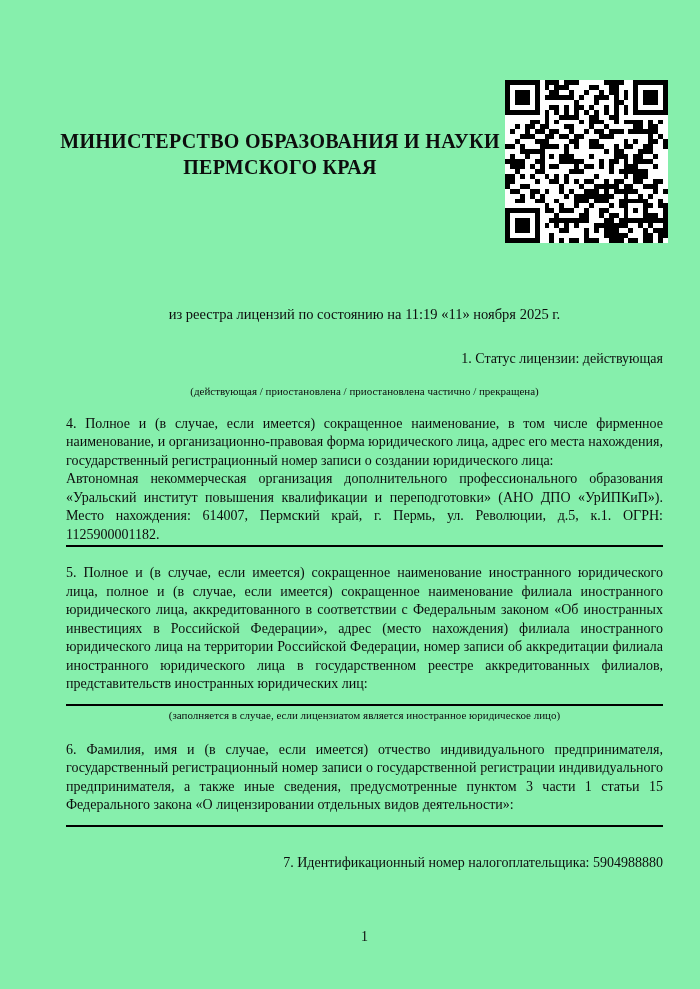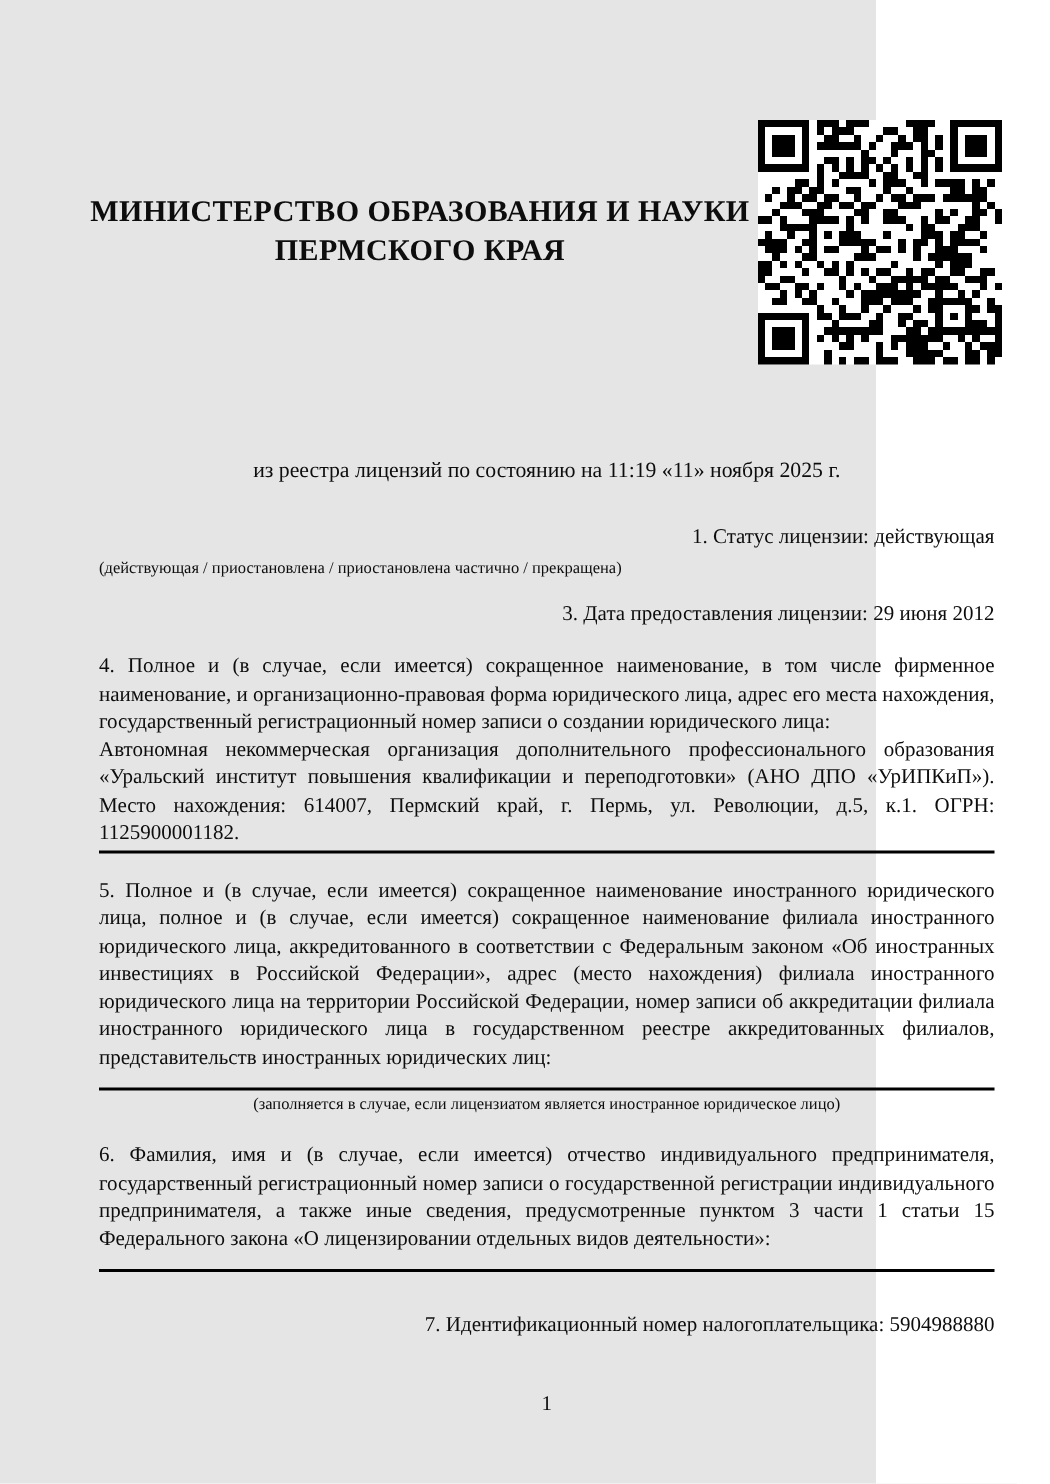--- a/index.html
+++ b/index.html
@@ -4,21 +4,21 @@
 <style>
   * { margin:0; padding:0; box-sizing:border-box; }
   html,body { background:#ffffff; }
   body {
     width:700px; height:989px;
     font-family:"Liberation Serif", serif;
     color:#0d0d0d;
     position:relative;
     overflow:hidden;
   }
-  .page { width:584px; height:989px; position:relative; background:#e5e5e5; }
+  .page { width:700px; height:989px; position:relative; background:#86efac; }
 
   
   .header {
     position:absolute; top:128px; left:35px; width:490px;
     text-align:center;
   }
   .ministry-name {
     font-size:20px; font-weight:bold; line-height:26px; letter-spacing:0.3px;
   }
   .header-caption {
@@ -35,21 +35,21 @@
     font-size:14px; line-height:18.5px;
   }
   .doc-title { text-align:center; font-size:14.5px; line-height:19px; }
 
   .items { margin-top:26px; }
   .item-line { margin-top:15px;text-align:right; }
   .item-line.first { margin-top:0; }
   .para { text-align:justify; margin-top:17px; }
   .para .question, .para .answer { text-align:justify; }
   .option-caption {
-    text-align:left; font-size:11px; line-height:13px; margin-top:4px;
+    text-align:center; font-size:11px; line-height:13px; margin-top:16px;
   }
   .answer-gap { height:9px; }
   .answer-rule {
     border:none; border-top:2px solid #000; height:0; margin-top:1px;
   }
   .field-caption {
     text-align:center; font-size:11px; line-height:13px; margin-top:3px;
   }
   .item7 { margin-top:27px; }
 
@@ -613,21 +613,20 @@
     <div class="doc-title">
       <div>из реестра лицензий по состоянию на 11:19 «11» ноября 2025 г.</div>
     </div>
 
     <div class="items">
 
       <div class="item-line first">1. Статус лицензии: действующая</div>
       <div class="option-caption">(действующая / приостановлена / приостановлена частично / прекращена)</div>
 
 
-      <div class="item-line">3. Дата предоставления лицензии: 29 июня 2012</div>
 
       <div class="para">
         <div class="question">4. Полное и (в случае, если имеется) сокращенное наименование, в том числе фирменное наименование, и организационно-правовая форма юридического лица, адрес его места нахождения, государственный регистрационный номер записи о создании юридического лица:</div>
         <div class="answer">Автономная некоммерческая организация дополнительного профессионального образования «Уральский институт повышения квалификации и переподготовки» (АНО ДПО «УрИПКиП»). Место нахождения: 614007, Пермский край, г. Пермь, ул. Революции, д.5, к.1. ОГРН: 1125900001182.</div>
       </div>
       <hr class="answer-rule">
 
       <div class="para">
         <div class="question">5. Полное и (в случае, если имеется) сокращенное наименование иностранного юридического лица, полное и (в случае, если имеется) сокращенное наименование филиала иностранного юридического лица, аккредитованного в соответствии с Федеральным законом «Об иностранных инвестициях в Российской Федерации», адрес (место нахождения) филиала иностранного юридического лица на территории Российской Федерации, номер записи об аккредитации филиала иностранного юридического лица в государственном реестре аккредитованных филиалов, представительств иностранных юридических лиц:</div>
       </div>

